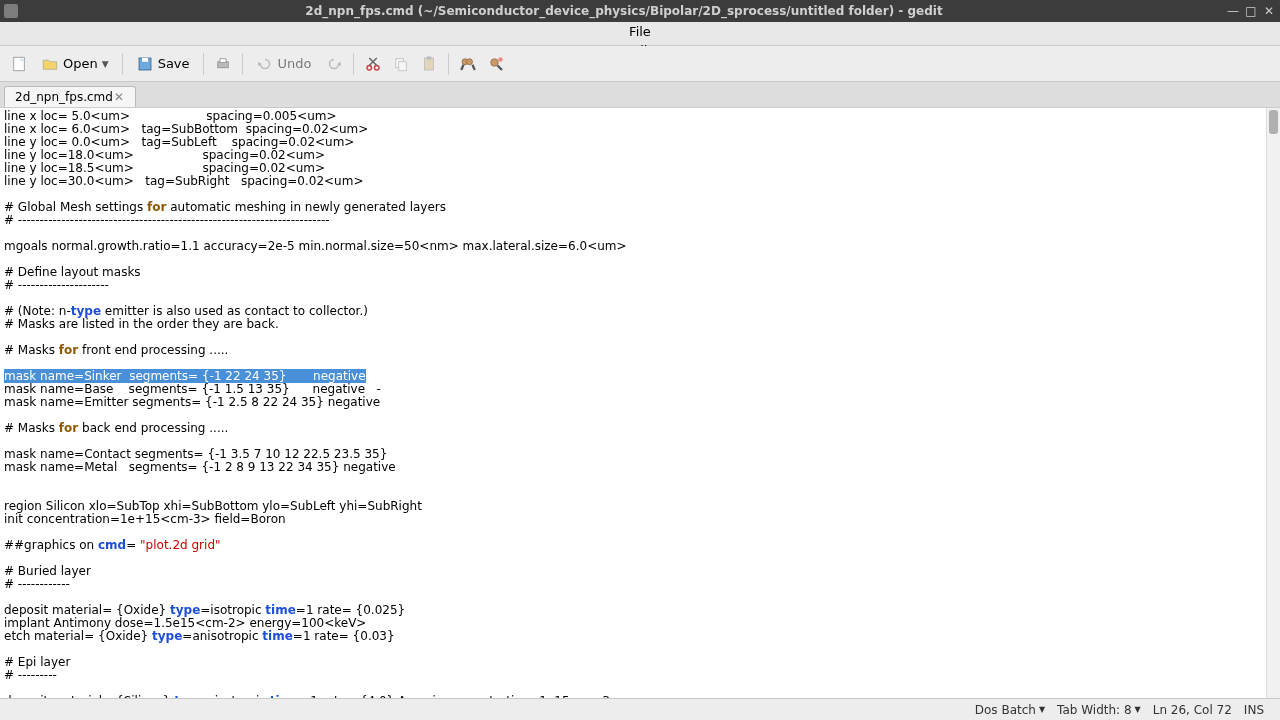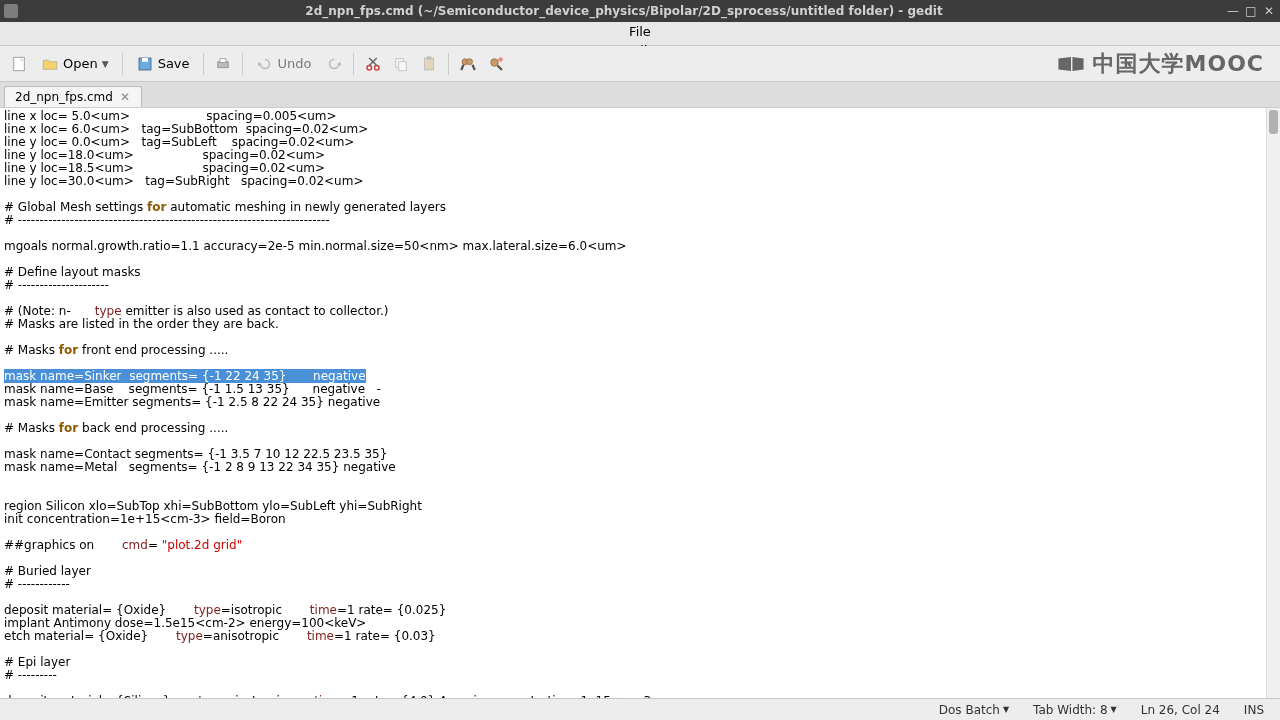--- a/index.html
+++ b/index.html
@@ -11,31 +11,31 @@
 .menubar { background: #e8e8e8; height: 24px; display: flex; align-items: center; padding: 0 4px; border-bottom: 1px solid #ccc; font-size: 13px; flex-direction: column; }
 .menubar .menu { padding: 2px 8px; cursor: pointer; }
 .toolbar { background: #ededed; height: 36px; display: flex; align-items: center; padding: 0 6px; border-bottom: 1px solid #c8c8c8; gap: 2px; position: relative; }
 .tbtn { padding: 3px 6px; border: 1px solid transparent; border-radius: 3px; display: flex; align-items: center; gap: 4px; cursor: pointer; font-size: 13px; }
 .tbtn svg { width: 18px; height: 18px; }
 .tbtn.icon-only { padding: 3px; }
 .sep { width: 1px; height: 22px; background: #ccc; margin: 0 4px; }
 .watermark { position: absolute; right: 16px; top: 50%; transform: translateY(-50%); display: flex; align-items: center; font-size: 22px; color: #666; font-weight: bold; letter-spacing: 1px; }
 .watermark .wicon { width: 28px; height: 18px; margin-right: 8px; }
 .tabbar { background: #ddd; height: 26px; display: flex; align-items: flex-end; padding: 0 4px; border-bottom: 1px solid #ccc; }
-.tab { background: #f5f5f5; border: 1px solid #bbb; border-bottom: none; border-radius: 3px 3px 0 0; padding: 3px 10px; display: flex; align-items: center; gap: 6px; font-size: 12px; }
+.tab { background: #f5f5f5; border: 1px solid #bbb; border-bottom: none; border-radius: 3px 3px 0 0; padding: 3px 10px; display: flex; align-items: center; font-size: 12px; }
 .tab .close { width: 12px; height: 12px; border-radius: 6px; display: flex; align-items: center; justify-content: center; color: #888; cursor: pointer; }
 .editor { flex: 1; background: #fff; overflow: hidden; position: relative; display: flex; }
 .editor pre { flex: 1; font-family: "DejaVu Sans Mono", monospace; font-size: 12px; line-height: 13px; white-space: pre; padding: 2px 4px; color: #000; overflow: hidden; }
 .editor .scrollbar { width: 14px; background: #f0f0f0; border-left: 1px solid #ddd; position: relative; }
 .editor .scrollbar .thumb { position: absolute; left: 2px; right: 2px; top: 2px; height: 24px; background: #b0b0b0; border-radius: 3px; }
 .kw { color: #8f5902; font-weight: bold; }
-.ty { color: #7f1d1d; font-weight: normal; margin-left: 24px; }
+.ty { color: #1d4ed8; font-weight: bold; }
 .str { color: #cc0000; }
 .sel { background: #4a90d9; color: #fff; }
-.statusbar { height: 22px; background: #ededed; border-top: 1px solid #c8c8c8; display: flex; align-items: center; justify-content: flex-end; padding: 0 10px; font-size: 12px; gap: 12px; color: #333; }
+.statusbar { height: 22px; background: #ededed; border-top: 1px solid #c8c8c8; display: flex; align-items: center; justify-content: flex-end; padding: 0 10px; font-size: 12px; color: #333; }
 .statusbar .sitem { display: flex; align-items: center; gap: 3px; padding: 0 6px; }
 .statusbar .sitem .arrow { font-size: 8px; }
 .chev { font-size: 9px; color: #555; }
 </style>
 </head>
 <body>
 
 <div class="titlebar">
   <div class="appicon"></div>
   <div class="title">2d_npn_fps.cmd (~/Semiconductor_device_physics/Bipolar/2D_sprocess/untitled folder) - gedit</div>
@@ -127,26 +127,20 @@
         <line x1="18" y1="13" x2="21" y2="20" stroke="#555" stroke-width="3"></line>
       </svg>
     </div>
   <div class="tbtn icon-only">
       <svg viewBox="0 0 24 24">
         <circle cx="10" cy="10" r="5" fill="#c96" stroke="#864"></circle>
         <line x1="14" y1="14" x2="20" y2="20" stroke="#555" stroke-width="3"></line>
         <circle cx="18" cy="6" r="3" fill="#e88"></circle>
       </svg>
     </div>
-  <div class="watermark">
-    <svg class="wicon" viewBox="0 0 40 24">
-        <path d="M2 4 L20 2 L20 22 L2 20 Z M22 2 L38 4 L38 20 L22 22 Z" fill="#666"></path>
-      </svg>
-    <span>中国大学MOOC</span>
-  </div>
 </div>
 
 <div class="tabbar">
   <div class="tab">
     <span>2d_npn_fps.cmd</span>
     <span class="close">✕</span>
   </div>
 </div>
 
 <div class="editor">
@@ -204,18 +198,18 @@
 <div class="statusbar">
   <div class="sitem">
       <span>Dos Batch</span>
       <span class="arrow">▼</span>
     </div>
   <div class="sitem">
       <span>Tab Width: 8</span>
       <span class="arrow">▼</span>
     </div>
   <div class="sitem">
-      <span>Ln 26, Col 24</span>
+      <span>Ln 26, Col 72</span>
     </div>
   <div class="sitem">
       <span>INS</span>
     </div>
 </div>
 
 </body></html>

